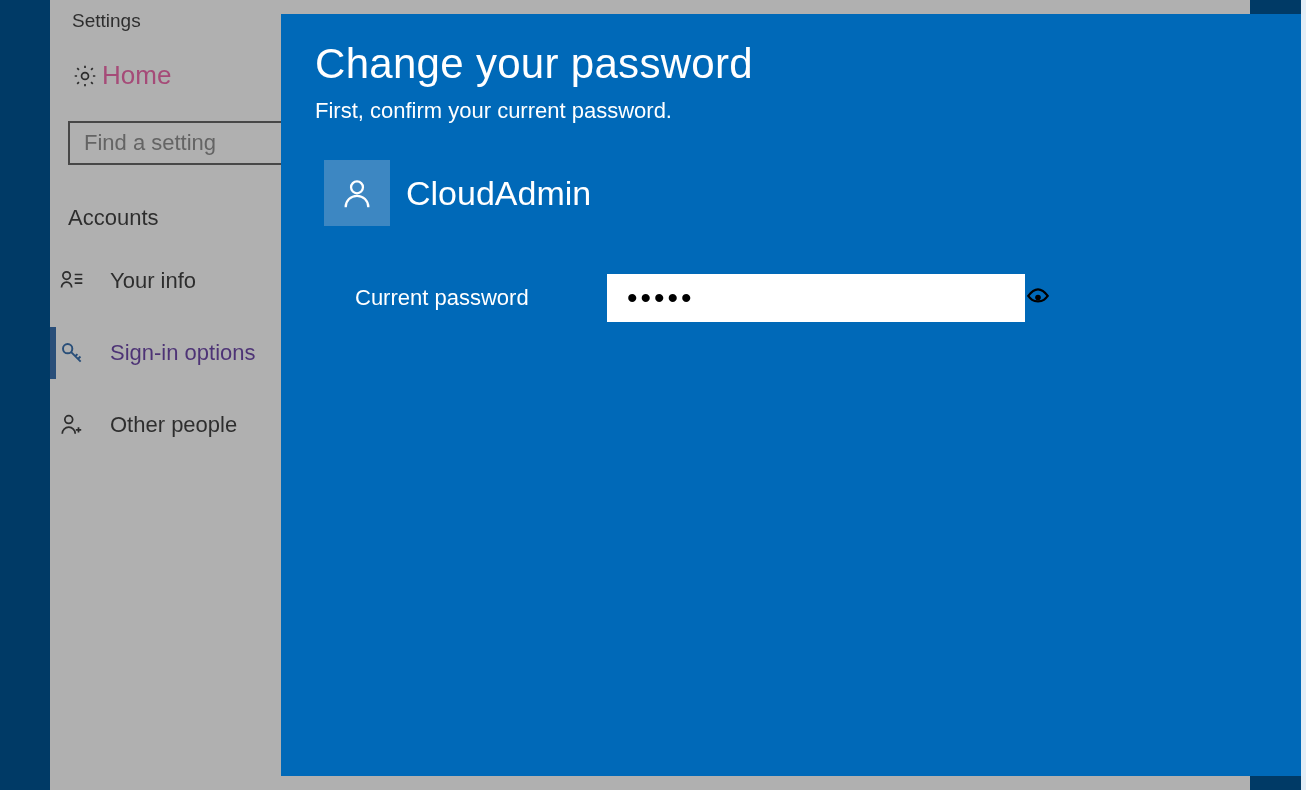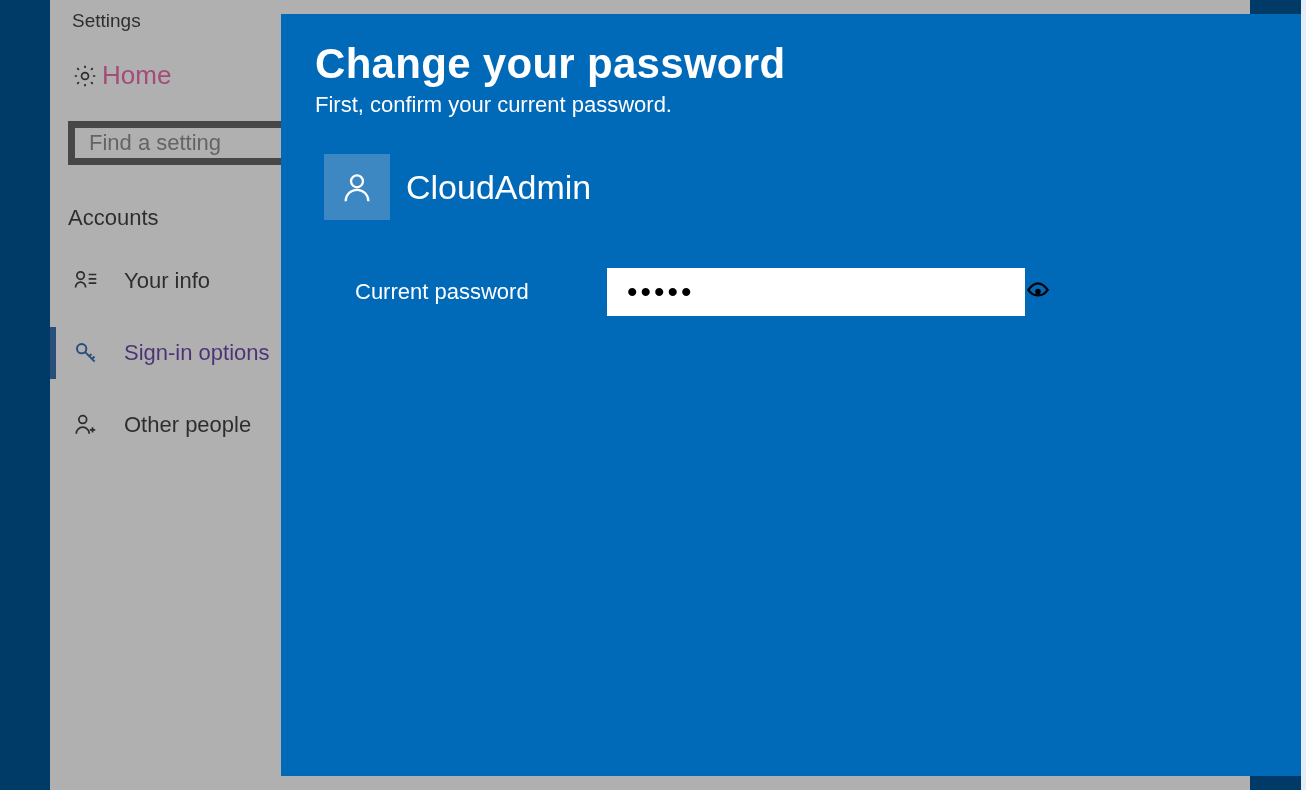--- a/index.html
+++ b/index.html
@@ -33,40 +33,40 @@
     color: #ec4899;
   }
   .gear-icon svg { width: 26px; height: 26px; display:block; }
   .search-box {
     margin: 10px 24px 0 18px;
     width: 380px;
   }
   .search-box input {
     width: 100%;
     height: 44px;
-    border: 7px solid #404040;
+    border: 2px solid #404040;
     background: #fff;
     font-size: 22px;
     padding: 0 14px;
     font-family: inherit;
     color: #111;
     outline: none;
   }
   .section-label {
     font-size: 22px;
     font-weight: 400;
     padding: 40px 0 14px 18px;
     color: #111;
   }
   .nav-item {
     position: relative;
     display: flex; align-items: center;
     gap: 24px;
     height: 72px;
-    padding-left: 22px;
+    padding-left: 8px;
     font-size: 22px;
     color: #111;
     cursor: default;
   }
   .nav-item.selected { color: #4c1d95; }
   .nav-item.selected::before {
     content: "";
     position: absolute;
     left: 0; top: 10px; bottom: 10px;
     width: 6px;
@@ -87,23 +87,23 @@
     position: absolute;
     left: 281px; top: 14px;
     width: 1020px; height: 762px;
     background: #0069b8;
     color: #fff;
     padding: 26px 34px;
     font-weight: 300;
   }
   .panel h1 {
     font-size: 42px;
-    font-weight: 700;
+    font-weight: 400;
     letter-spacing: 0.3px;
-    margin-bottom: 4px;
+    margin-bottom: 10px;
   }
   .panel .subtitle {
     font-size: 22px;
     font-weight: 400;
     margin-bottom: 36px;
   }
   .user-row {
     display: flex; align-items: center;
     gap: 16px;
     margin-bottom: 48px;

